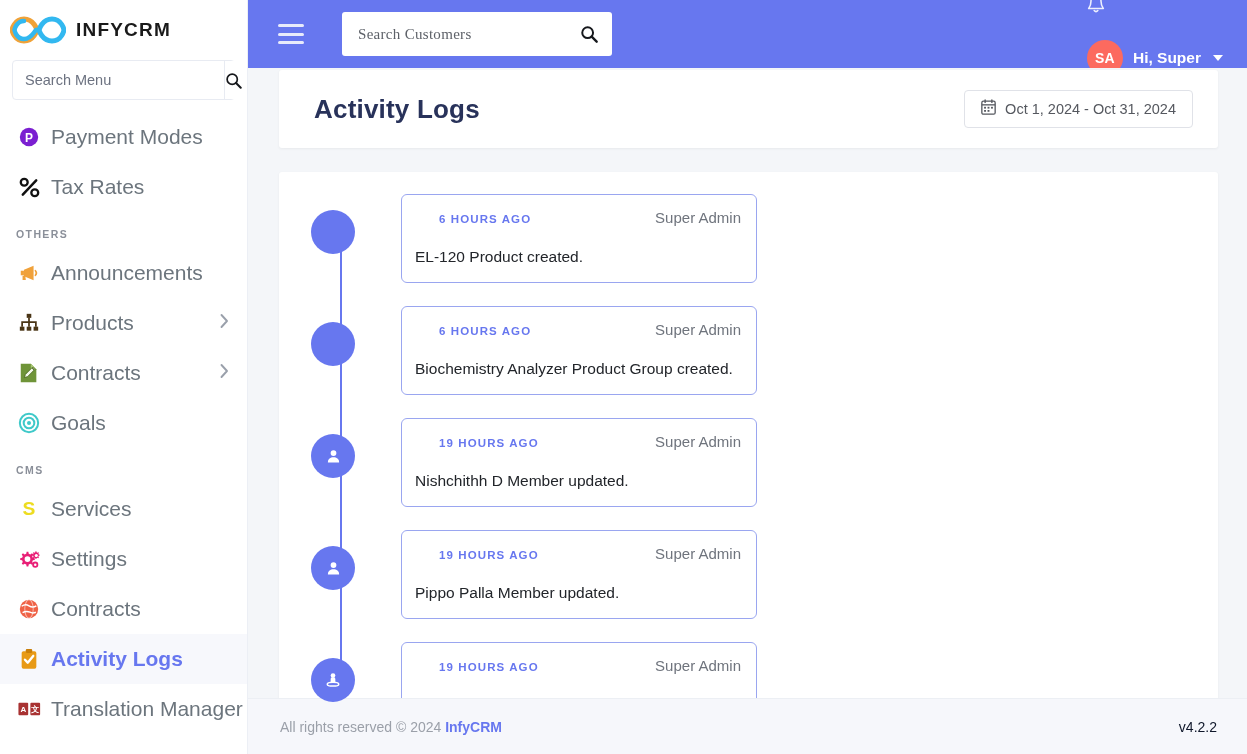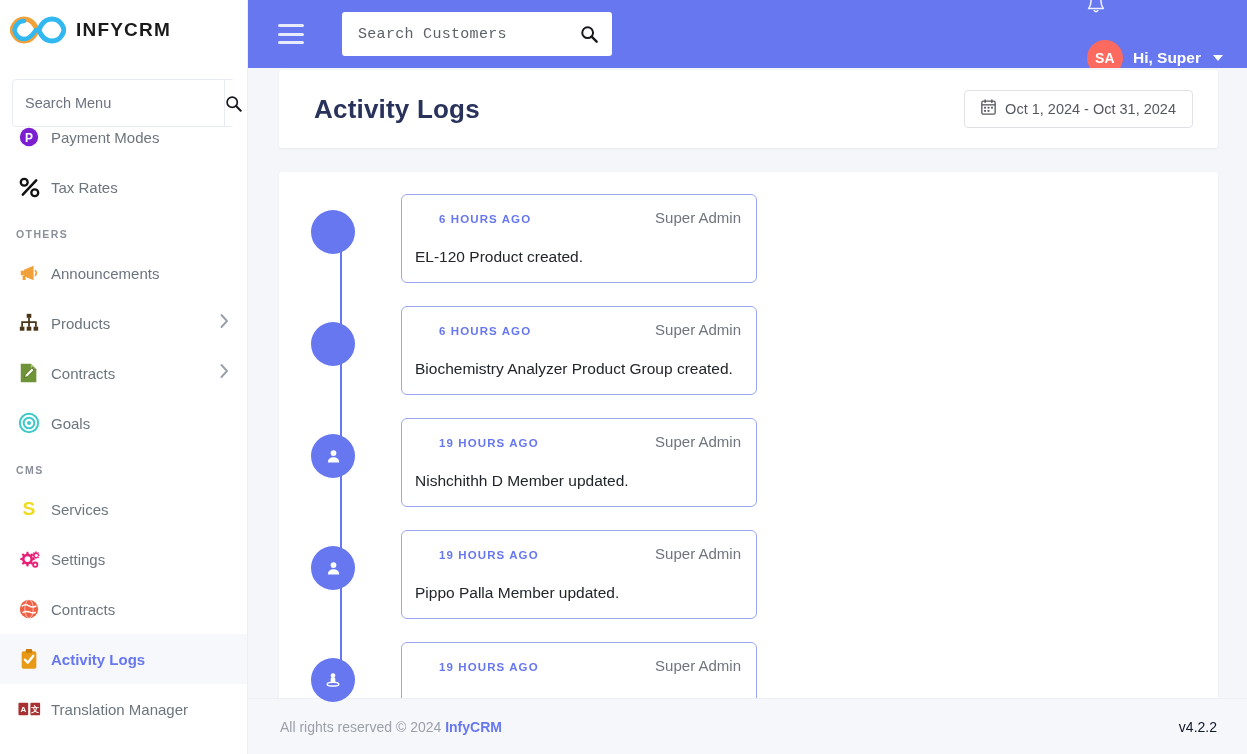--- a/index.html
+++ b/index.html
@@ -25,22 +25,22 @@
     padding-left: 10px;
     gap: 10px;
   }
   #brand-logo { width: 56px; height: 38px; flex: none; }
   #brand-name {
     font-size: 19px; font-weight: bold;
     letter-spacing: 1.2px;
     color: #1a1a1a;
   }
   #menu-search-wrap {
-    margin: 19px 12px 0 12px;
-    height: 48px;
+    margin: 0 12px 0 12px;
+    height: 40px;
     display: flex;
     border: 1px solid #e8ebf2;
     border-radius: 4px;
     background: #fff;
   }
   #menu-search-input {
     flex: 1;
     border: none; outline: none;
     padding: 0 12px;
     font-size: 14.5px;
@@ -67,21 +67,21 @@
     height: 50px;
     padding-left: 18px;
     cursor: pointer;
     position: relative;
   }
   .nav-item .nav-ico {
     width: 30px; flex: none;
     display: flex; align-items: center; justify-content: flex-start;
   }
   .nav-label {
-    font-size: 15px;
+    font-size: 21px;
     color: #6c757d;
     font-weight: 500;
     margin-left: 3px;
     white-space: nowrap;
   }
   .nav-item.active { background: #f7f8fc; }
   .nav-item.active .nav-label { color: #6777ef; font-weight: 700; }
   .nav-chevron {
     position: absolute; right: 18px; top: 50%;
     transform: translateY(-50%);
@@ -117,21 +117,21 @@
     width: 270px; height: 44px;
     background: #fff;
     border-radius: 3px;
     display: flex; align-items: center;
     padding: 0 12px 0 16px;
   }
   #cust-search-input {
     flex: 1; border: none; outline: none;
     font-size: 15px; color: #4e5159;
     letter-spacing: .3px;
-    font-family: Liberation Mono, monospace;
+    font-family: Liberation Serif, serif;
   }
   #cust-search-input::placeholder { color: #5d6168; }
   #cust-search-btn {
     border: none; background: transparent; cursor: pointer;
     display: flex; align-items: center; padding: 0 2px;
   }
   #topbar-right {
     margin-left: auto; margin-right: 18px;
     display: flex; align-items: flex-start; gap: 16px; flex-direction: column;
   }

